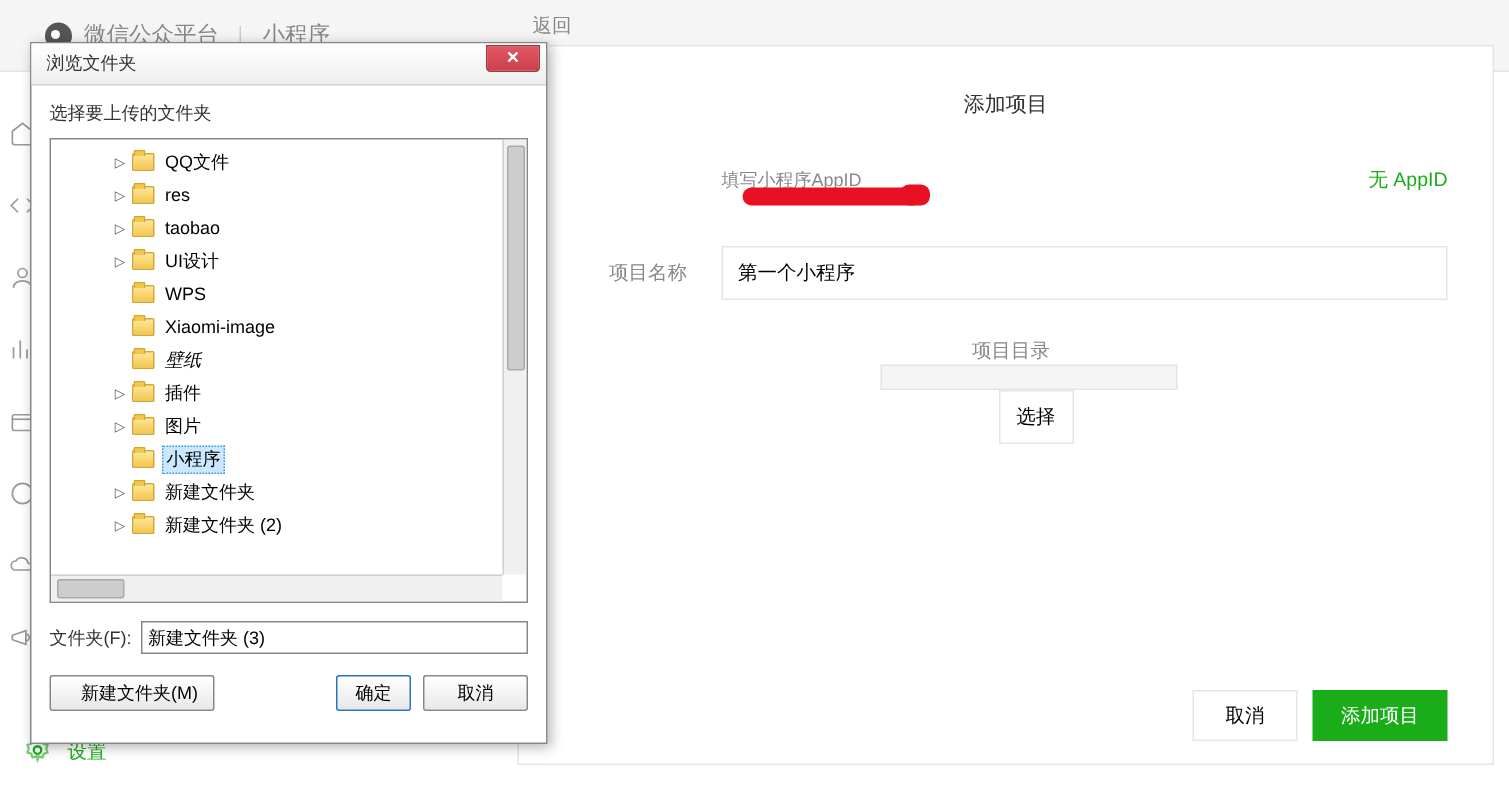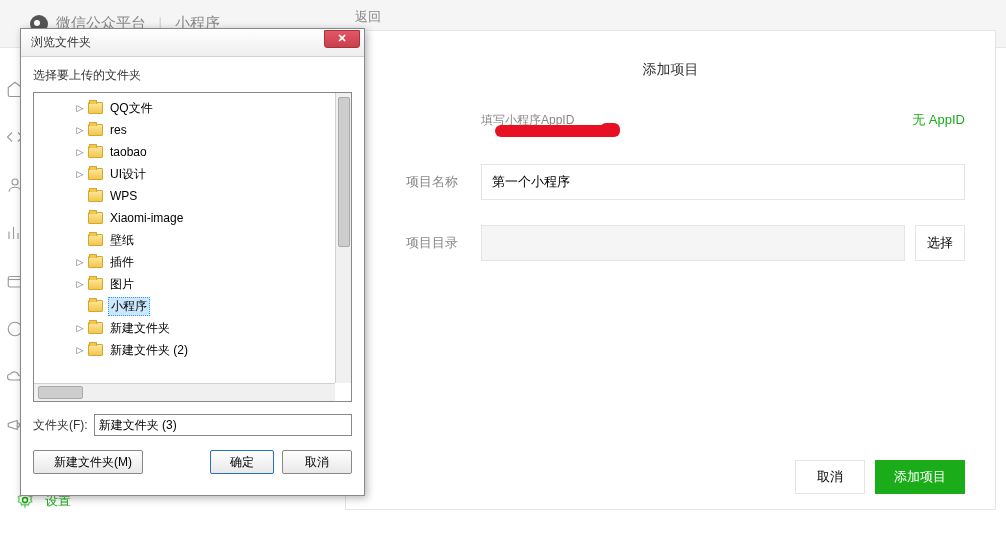--- a/index.html
+++ b/index.html
@@ -56,21 +56,21 @@
     .tree-item.selected .tree-label { background: #cce8ff; border: 1px dotted #3399ff; padding: 0 2px; }
     .tree-label { padding: 0 2px; }
     
     .folder-input-row { display: flex; align-items: center; gap: 6px; margin-top: 12px; }
     .folder-input-label { font-size: 12px; color: #333; }
     .folder-input { flex: 1; height: 22px; border: 1px solid #888; padding: 0 4px; font-size: 12px; }
     
     .dialog-buttons { display: flex; gap: 8px; margin-top: 14px; align-items: center; }
     .dlg-btn { height: 24px; border: 1px solid #888; background: linear-gradient(#fff, #e8e8e8); font-size: 12px; padding: 0 10px; cursor: pointer; border-radius: 2px; }
     .dlg-btn.new { width: 110px; text-align: right; }
-    .dlg-btn.ok { width: 64px; border: 1px solid #2a70c0; }
+    .dlg-btn.ok { width: 50px; border: 1px solid #2a70c0; }
     .dlg-btn.cancel { width: 70px; }
     .spacer { flex: 1; }
   </style>
 </head>
 <body>
 
 <div class="bg-header">
   <div class="wechat-logo"></div>
   <span class="header-text">微信公众平台</span>
   <span class="header-sep">丨</span>
@@ -137,21 +137,21 @@
   <div class="hint-row">
     <span class="hint-text">填写小程序AppID</span>
     <span class="no-appid-link">无 AppID</span>
   </div>
 
   <div class="form-row">
     <div class="form-label">项目名称</div>
     <input class="form-input" value="第一个小程序" style="">
   </div>
 
-  <div class="form-row" style="margin-top:25px;">
+  <div class="form-row" style="margin-top:25px;flex-direction:column;">
     <div class="form-label">项目目录</div>
     <input class="form-input disabled" disabled="" value="" style="">
     <button class="choose-btn">选择</button>
   </div>
 
   <div class="panel-actions">
     <button class="btn-cancel">取消</button>
     <button class="btn-primary">添加项目</button>
   </div>
 </div>
@@ -190,21 +190,21 @@
           <div class="tree-item" style="padding-left: 40px;">
             <span class="tree-expand"></span>
             <span class="folder-icon"></span>
             <span class="tree-label">WPS</span>
           </div>
           <div class="tree-item" style="padding-left: 40px;">
             <span class="tree-expand"></span>
             <span class="folder-icon"></span>
             <span class="tree-label">Xiaomi-image</span>
           </div>
-          <div class="tree-item" style="padding-left: 40px;">
+          <div class="tree-item" style="padding-left: 40px; font-style: italic;">
             <span class="tree-expand"></span>
             <span class="folder-icon"></span>
             <span class="tree-label">壁纸</span>
           </div>
           <div class="tree-item" style="padding-left: 40px;">
             <span class="tree-expand">▷</span>
             <span class="folder-icon"></span>
             <span class="tree-label">插件</span>
           </div>
           <div class="tree-item" style="padding-left: 40px;">

